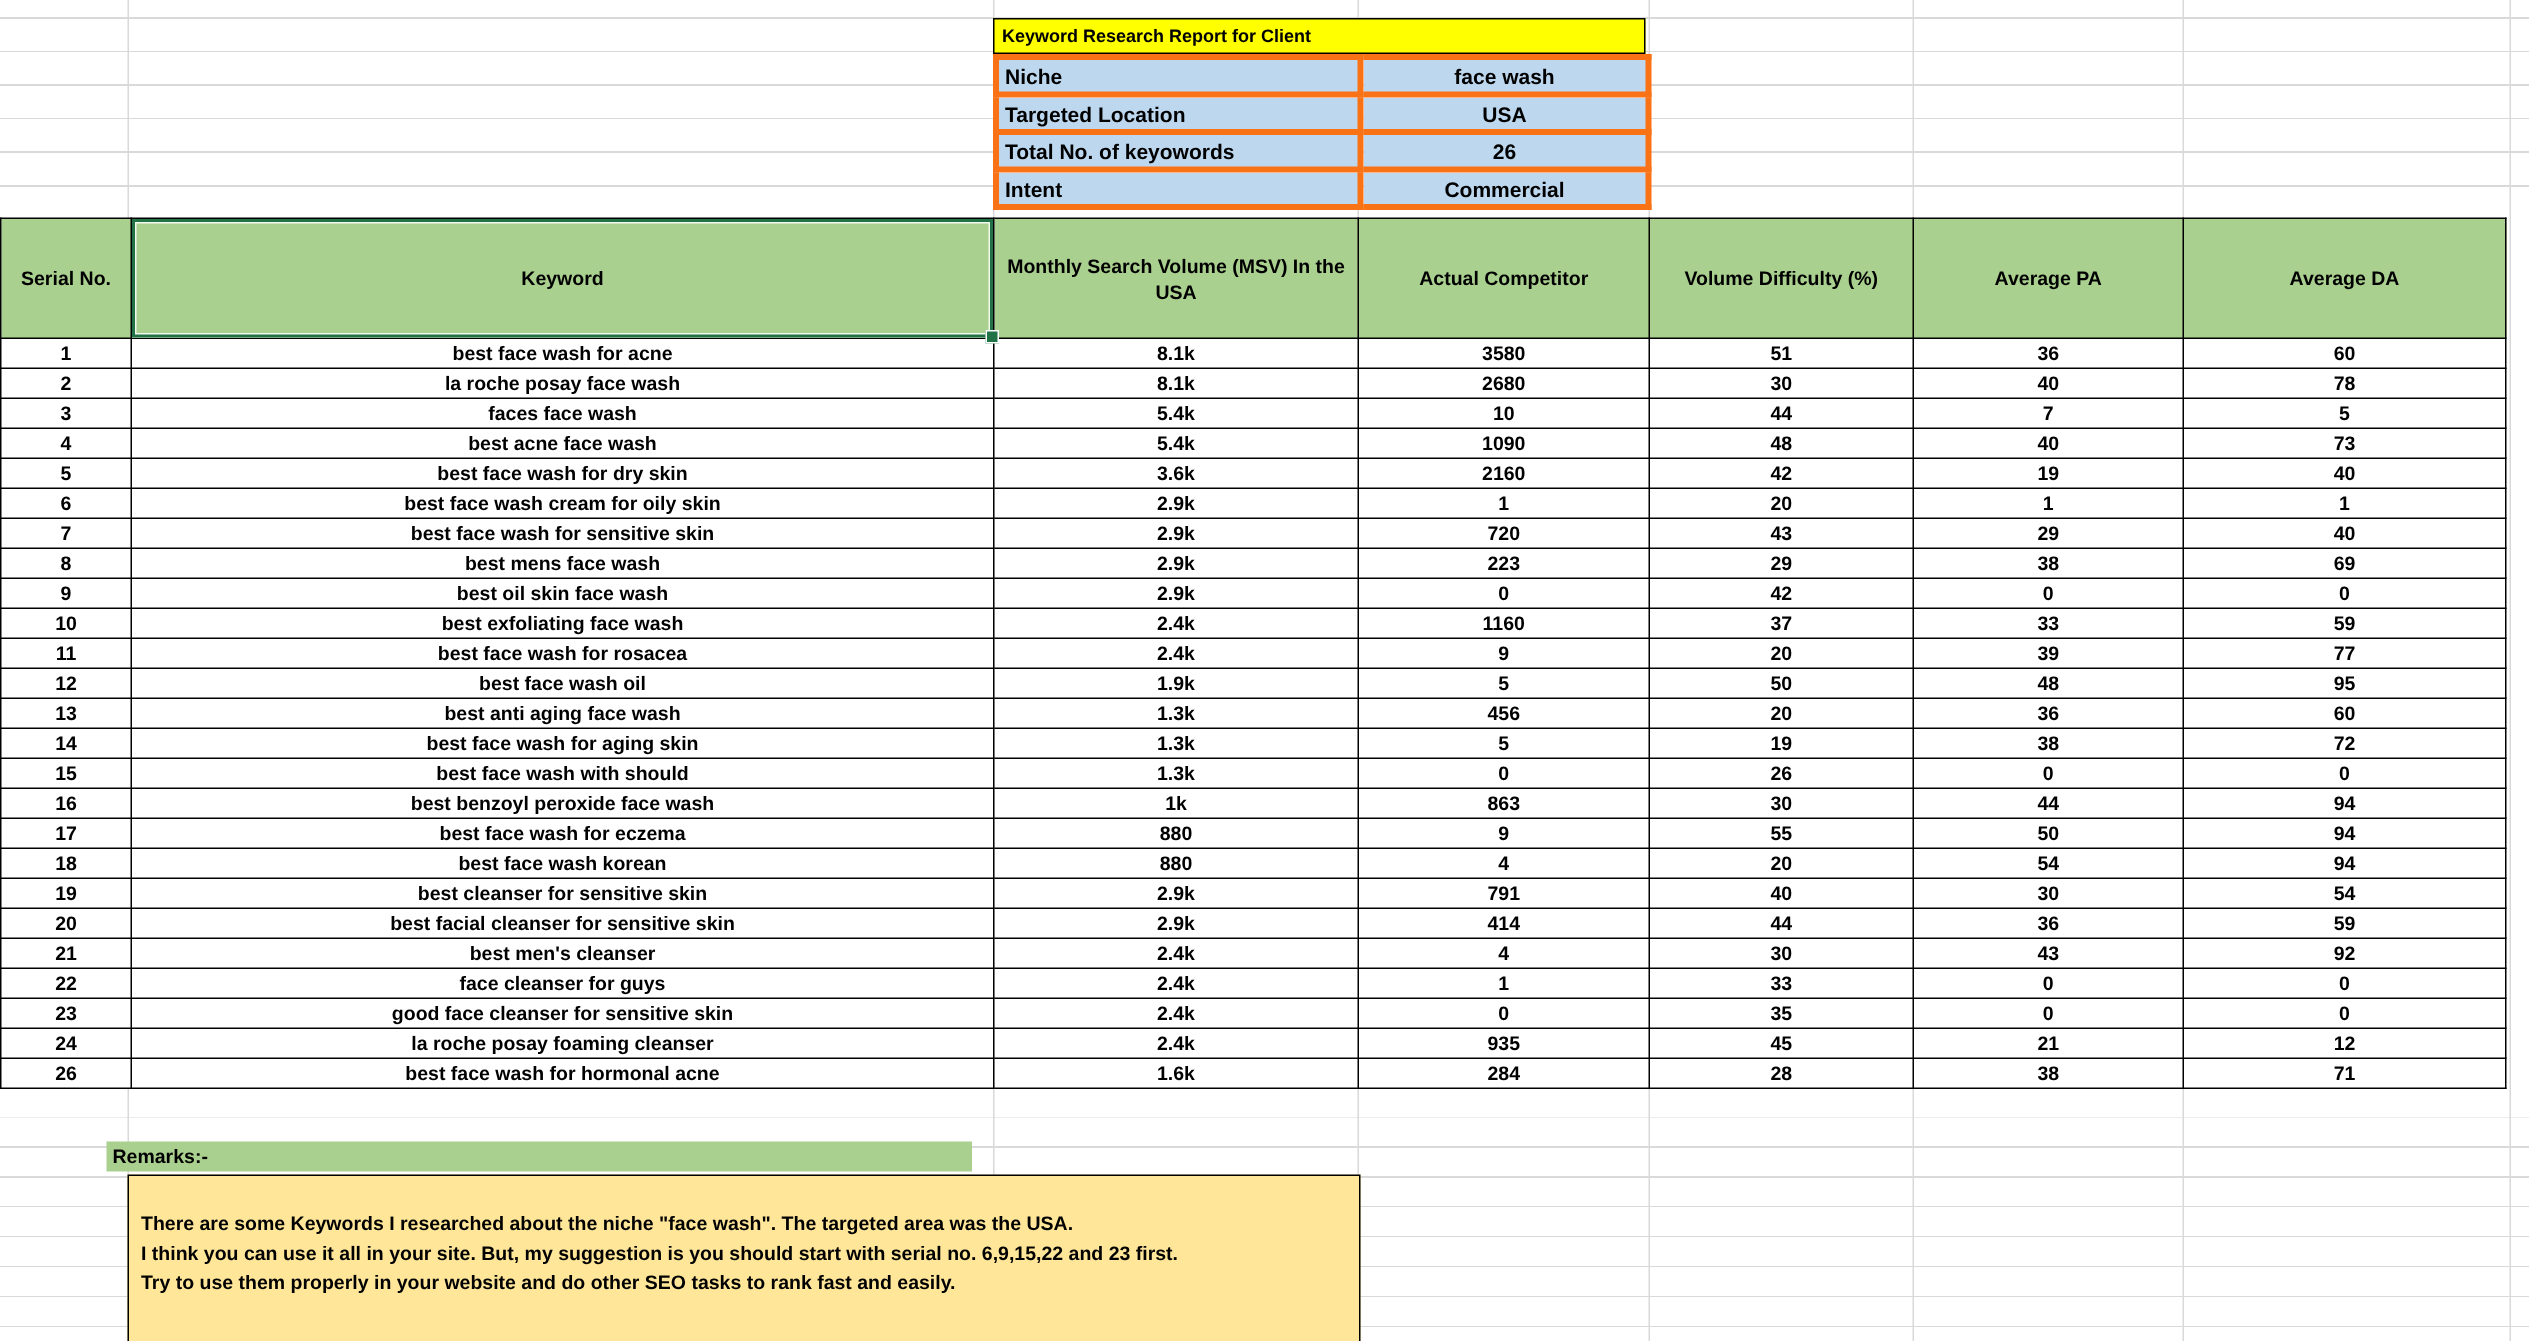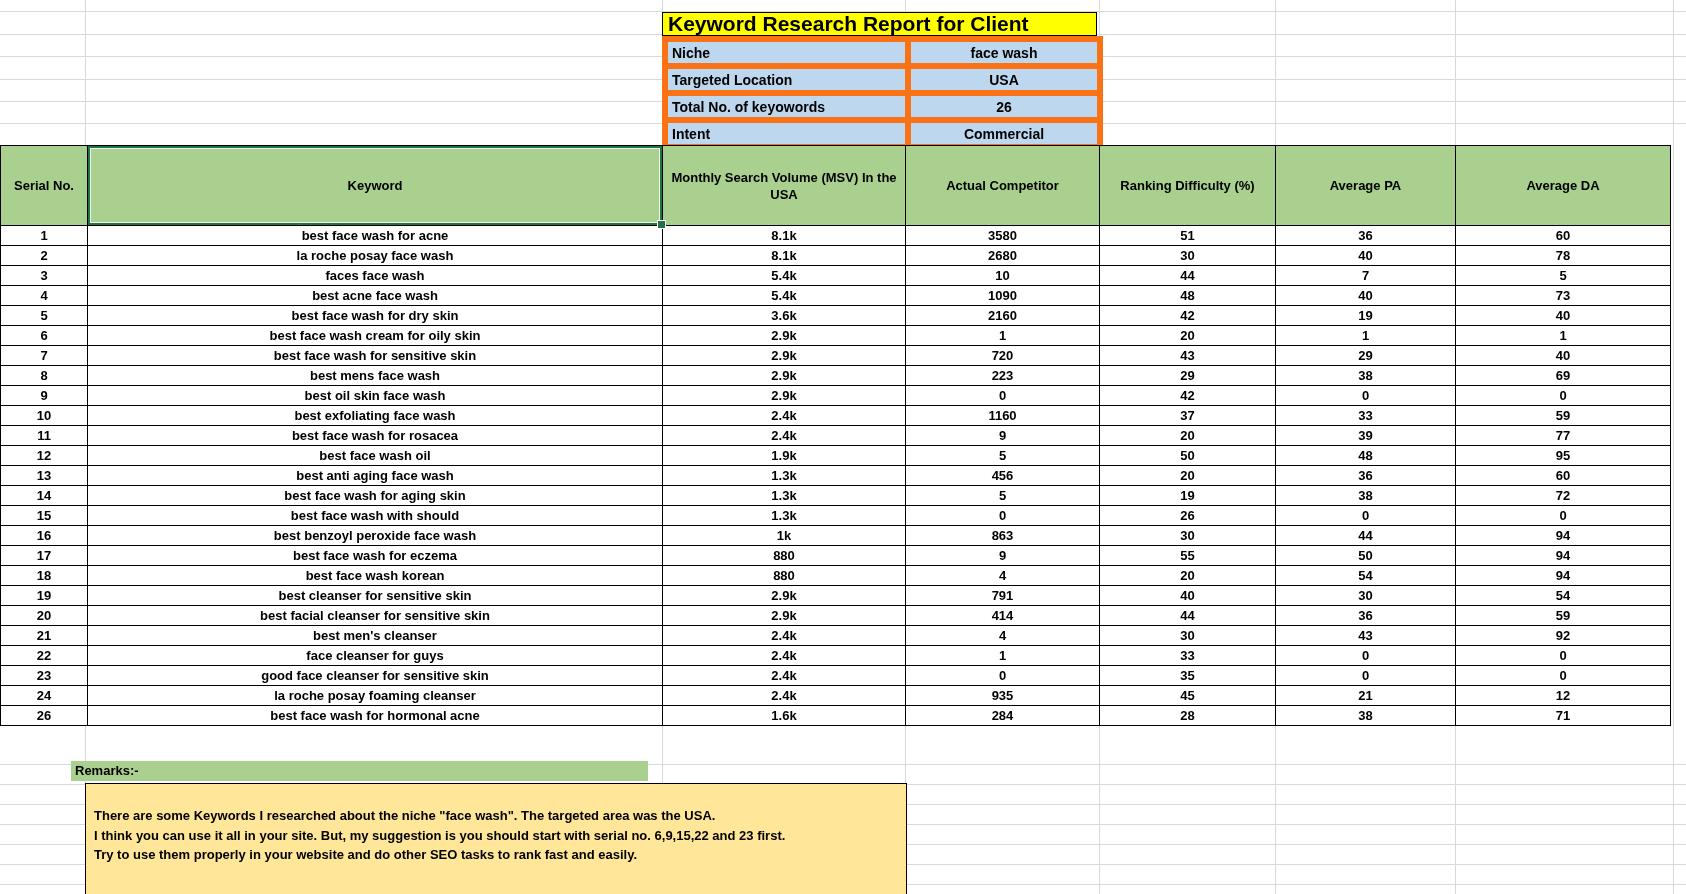--- a/index.html
+++ b/index.html
@@ -15,25 +15,25 @@
     background:repeating-linear-gradient(to bottom, transparent 0 21.4px, #d9d9d9 21.4px 22.4px);}
   #grid-bottom{top:745px;height:149px;
     background:repeating-linear-gradient(to bottom, transparent 0 19px, #d9d9d9 19px 20px);}
   .vline{position:absolute;top:0;height:894px;width:1px;background:#d9d9d9;z-index:0;pointer-events:none;}
 
   
   #report-box{position:absolute;left:662px;top:12px;width:435px;z-index:2;}
   #report-title{
     box-sizing:border-box;width:435px;height:24px;line-height:22px;
     background:#FFFF00;border:1px solid #000;
-    font-size:21px;padding-left:5px;white-space:nowrap;overflow:hidden;
+    font-size:12px;padding-left:5px;white-space:nowrap;overflow:hidden;
   }
   table.info{border-collapse:collapse;table-layout:fixed;width:435px;}
   table.info td{
-    border:6px solid #f97316;height:21px;font-size:14px;font-weight:bold;
+    border:4px solid #f97316;height:21px;font-size:14px;font-weight:bold;
     padding:0 4px;background:#BDD7EE;overflow:hidden;white-space:nowrap;
   }
   table.info td.il{text-align:left;width:243px;}
   table.info td.iv{text-align:center;}
 
   
   #table-wrap{position:absolute;left:0;top:145px;z-index:2;}
   table.kw{border-collapse:collapse;table-layout:fixed;width:1670px;}
   table.kw th{
     background:#A9D08E;border:1px solid #000;height:75px;
@@ -123,21 +123,21 @@
         <col style="width:176px">
         <col style="width:180px">
         <col style="width:215px">
     </colgroup>
     <thead>
       <tr>
         <th>Serial No.</th>
         <th class="selected"><span>Keyword</span><span class="fill-handle"></span></th>
         <th>Monthly Search Volume (MSV) In the USA</th>
         <th>Actual Competitor</th>
-        <th>Ranking Difficulty (%)</th>
+        <th>Volume Difficulty (%)</th>
         <th>Average PA</th>
         <th>Average DA</th>
       </tr>
     </thead>
     <tbody>
 
         <tr>
           <td class="c-sn">1</td>
           <td class="c-kw">best face wash for acne</td>
           <td class="c-msv">8.1k</td>

